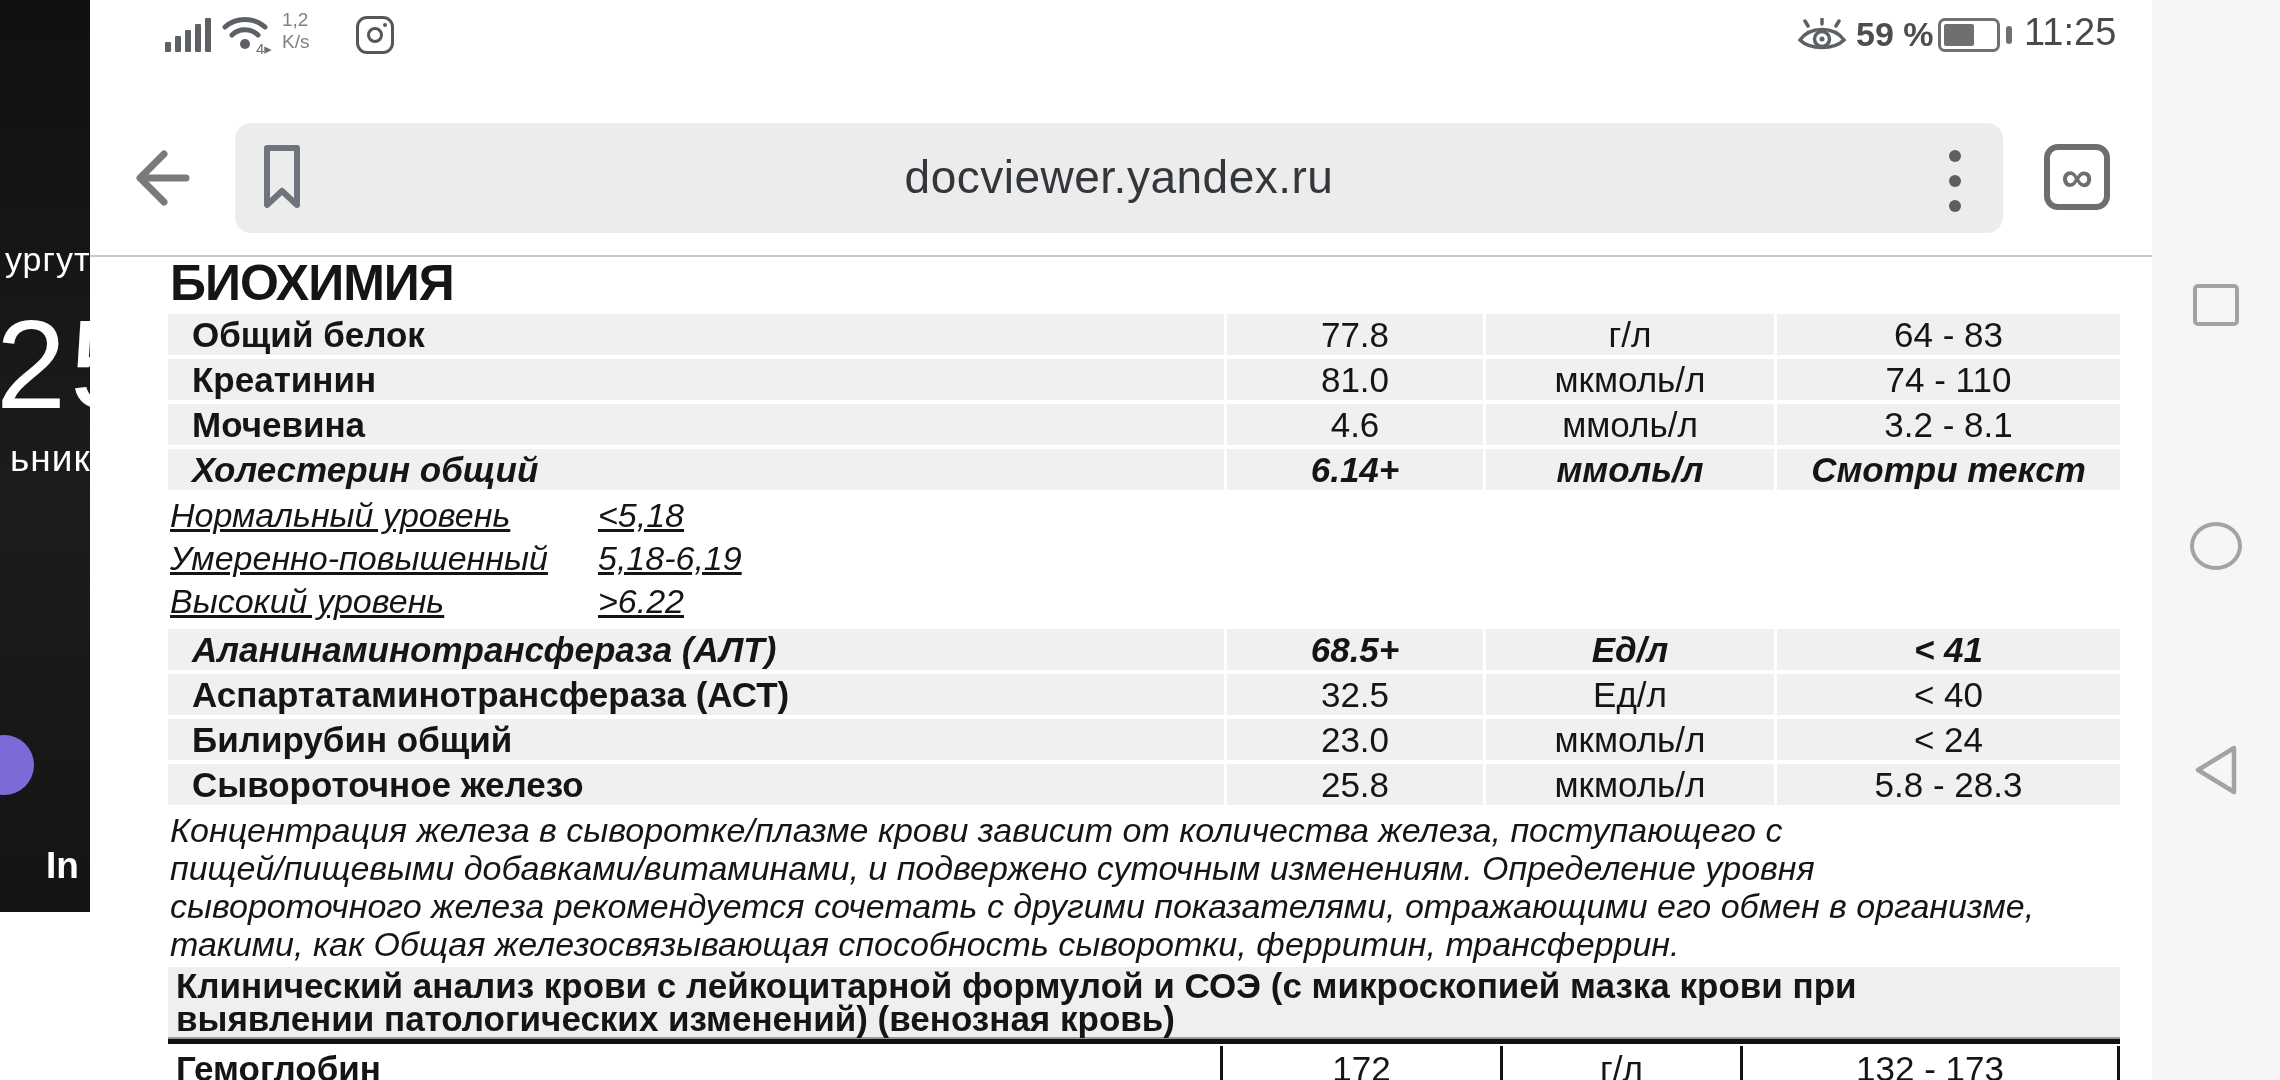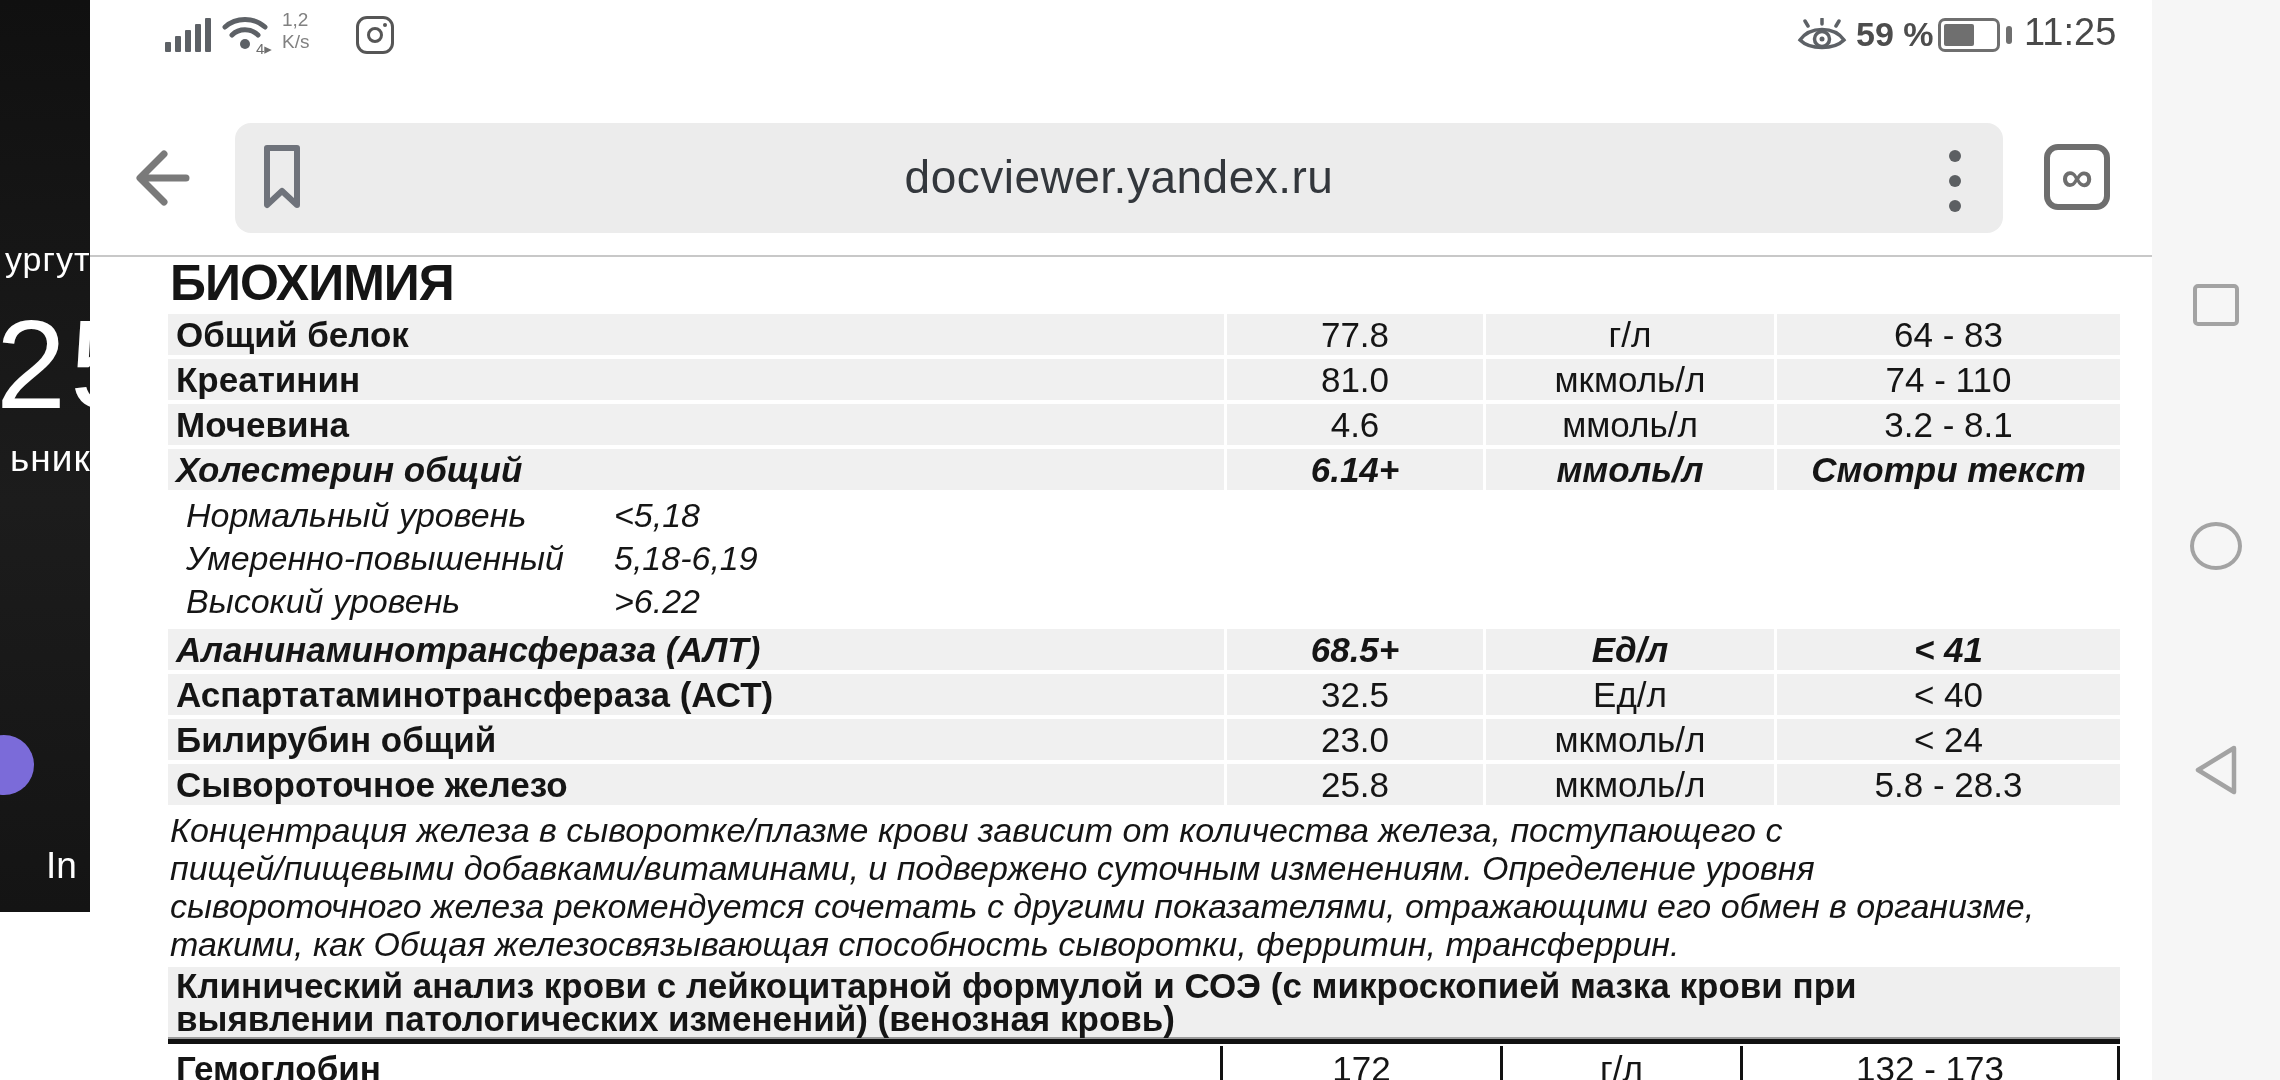--- a/index.html
+++ b/index.html
@@ -6,21 +6,21 @@
   html,body { width:2280px; height:1080px; overflow:hidden; background:#fff;
               font-family:"Liberation Sans", sans-serif; }
   .stage { position:relative; width:2280px; height:1080px; background:#fff; }
 
   
   .left-strip { position:absolute; left:0; top:0; width:90px; height:912px;
     background:linear-gradient(180deg,#101010,#1c1c1c 55%,#141414); overflow:hidden; z-index:3; color:#fff; }
   .ls-city  { position:absolute; left:5px;  top:240px; font-size:34px; letter-spacing:1px; white-space:nowrap; }
   .ls-num   { position:absolute; left:-4px; top:292px; font-size:126px; font-weight:300; letter-spacing:4px; white-space:nowrap; }
   .ls-word  { position:absolute; left:2px;  top:438px; font-size:37px; letter-spacing:1px; white-space:nowrap;margin-left:8px; }
-  .ls-label { position:absolute; left:46px; top:845px; font-size:37px; font-weight:400; white-space:nowrap; }
+  .ls-label { position:absolute; left:46px; top:845px; font-size:37px; font-weight:700; white-space:nowrap; }
   .ls-circle-purple { position:absolute; left:-26px; top:735px; width:60px; height:60px; border-radius:50%; background:#7b6bd9; }
   .ls-circle-red    { position:absolute; left:-26px; top:985px; width:76px; height:76px; border-radius:50%; background:#e23b3b; }
 
   
   .nav-strip { position:absolute; left:2152px; top:0; width:128px; height:1080px; background:#f6f6f6; z-index:3; }
   .nav-square { position:absolute; left:41px; top:284px; width:46px; height:42px; border:4px solid #a3a3a3; border-radius:5px; }
   .nav-circle { position:absolute; left:38px; top:522px; width:52px; height:48px; border:4px solid #a3a3a3; border-radius:50%; }
   .nav-tri { position:absolute; left:38px; top:742px; }
 
   
@@ -56,26 +56,26 @@
               text-align:center; line-height:54px; font-size:44px; font-weight:700; color:#6e6e6e; }
 
   
   .doc-edge { position:absolute; left:0; right:0; top:255px; border-top:2px solid #c8c8c8; }
   .doc { position:absolute; left:78px; top:258px; width:1952px; color:#151515; }
   .doc h1 { font-size:50px; font-weight:700; line-height:50px; margin:0 0 6px 2px; letter-spacing:-1px; }
 
   .t-row { display:grid; grid-template-columns:1056px 256px 288px 343px; column-gap:3px;
            height:41px; margin-bottom:4px; font-size:35px; }
   .t-row > div { background:#f0f0f0; line-height:41px; overflow:hidden; white-space:nowrap; }
-  .t-row .c-name { font-weight:700; padding-left:8px; }
+  .t-row .c-name { font-weight:700; padding-left:24px; }
   .t-row .c-val, .t-row .c-unit, .t-row .c-rng { text-align:center; }
   .t-row.emph .c-name, .t-row.emph .c-val, .t-row.emph .c-unit, .t-row.emph .c-rng
     { font-style:italic; font-weight:700; }
 
-  .notes { margin:2px 0 6px 18px; }
+  .notes { margin:2px 0 6px 2px;text-decoration:underline; }
   .note-line { display:flex; font-style:italic; font-size:34px; line-height:43px; }
   .note-label { width:428px; }
 
   .iron { margin:6px 0 4px 2px; font-style:italic; font-size:34px; line-height:38px; }
   .iron div { white-space:nowrap; }
 
   .clinical { background:#efefef; padding:2px 8px 2px 8px; font-weight:700; font-size:35px; line-height:33px; }
   .clinical-underline { border-top:2px solid #9a9a9a; border-bottom:5px solid #111; height:2px; }
 
   .p-row { display:grid; grid-template-columns:1052px 280px 240px 380px; height:42px; font-size:35px; margin-top:2px; }

